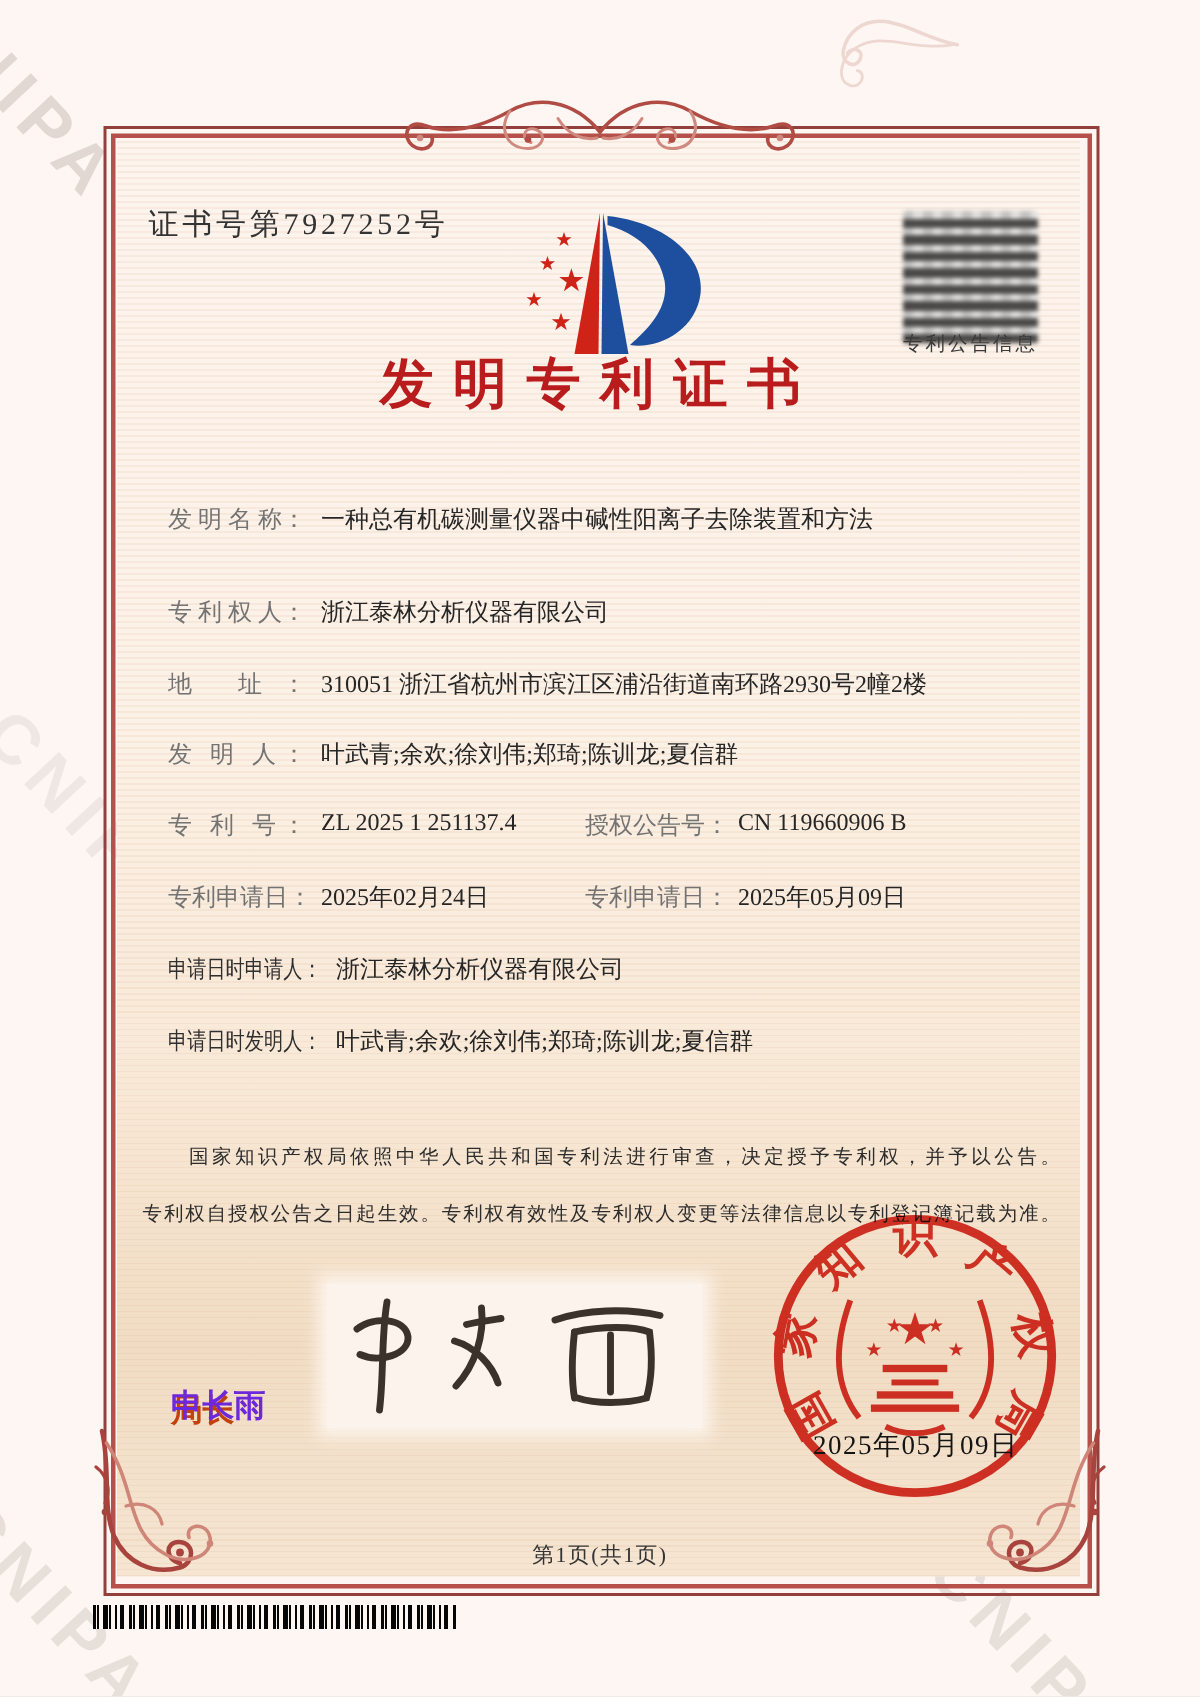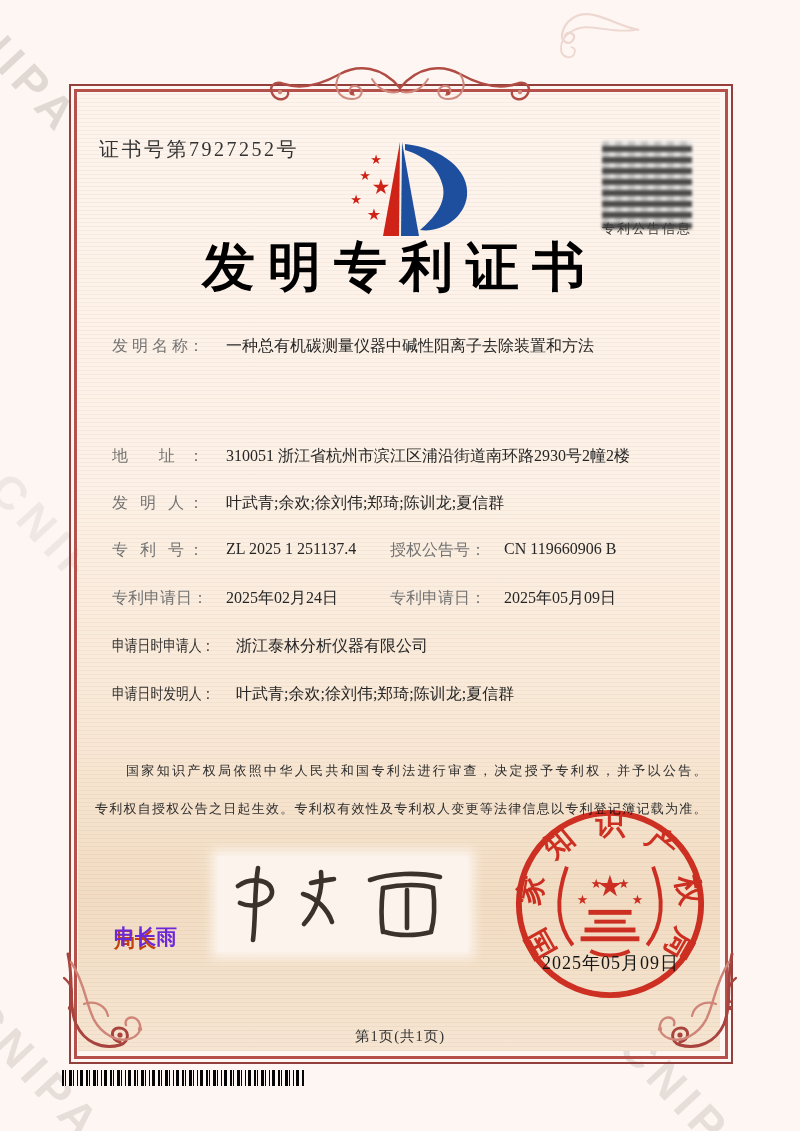--- a/index.html
+++ b/index.html
@@ -34,27 +34,27 @@
       background:
         repeating-linear-gradient(0deg,#2a2a2a 0 6px,rgba(255,255,255,0.75) 6px 11px),
         repeating-linear-gradient(90deg,#303030 0 7px,rgba(255,255,255,0.7) 7px 13px),
         radial-gradient(circle at 35% 60%,#4a4a4a 0 45%,#8d8d8d 80%);
       filter:blur(1.5px) grayscale(1) contrast(0.85);
       opacity:0.9;
   }
   .qr-caption{position:absolute; left:588px; top:220px; width:118px; text-align:center;
       font-size:13px; letter-spacing:2px; color:#3a3a3a; z-index:4;}
   .title{position:absolute; left:90px; top:232px; width:620px; text-align:center;
-      font-size:53px; font-weight:bold; letter-spacing:13px; color:#000000; z-index:4;}
+      font-size:36px; font-weight:bold; letter-spacing:13px; color:#b91c1c; z-index:4;}
   .row{position:absolute; left:112px; right:72px; font-size:16px; white-space:nowrap; z-index:4;}
   .lbl{display:inline-block; width:92px; text-align:justify; text-align-last:justify;
        vertical-align:top; color:#737373;}
   .lbl-long{display:inline-block; width:102px; transform:scaleX(0.80);
        transform-origin:0 50%; white-space:nowrap; text-align:left; text-align-last:auto;}
-  .val{margin-left:22px; color:#262626;}
+  .val{margin-left:10px; color:#262626;}
   .pair{position:relative;}
   .pair-right{position:absolute; left:278px; top:0;}
   .notice{position:absolute; left:95px; width:612px; font-size:13px; letter-spacing:0.4px;
        color:#2c2c2c; text-align:justify; text-align-last:justify; z-index:4;}
   .notice.l1{top:762px; text-indent:31px;}
   .notice.l2{top:800px;}
   .sig-patch{position:absolute; left:218px; top:856px; width:250px; height:96px;
        background:#fcf4ec; box-shadow:0 0 10px 6px #fcf4ec; z-index:4;}
   .sig-title{position:absolute; left:114px; top:926px; font-family:"Liberation Sans","DejaVu Sans",sans-serif;
        font-weight:bold; font-size:21px; color:#c2410c; z-index:5;}
@@ -156,20 +156,23 @@
   </svg>
 
   <div class="qr"></div>
   <div class="qr-caption">专利公告信息</div>
 
   <div class="title">发明专利证书</div>
 
   <div class="row" style="top:336px">
     <span class="lbl">发 明 名 称：</span><span class="val">一种总有机碳测量仪器中碱性阳离子去除装置和方法</span>
   </div>
+  <div class="row" style="top:398px">
+    <span class="lbl">专 利 权 人：</span><span class="val">浙江泰林分析仪器有限公司</span>
+  </div>
   <div class="row" style="top:446px">
     <span class="lbl">地 址：</span><span class="val">310051 浙江省杭州市滨江区浦沿街道南环路2930号2幢2楼</span>
   </div>
   <div class="row" style="top:493px">
     <span class="lbl">发 明 人：</span><span class="val">叶武青;余欢;徐刘伟;郑琦;陈训龙;夏信群</span>
   </div>
   <div class="row" style="top:540px">
     <span class="pair">
       <span class="lbl">专 利 号：</span><span class="val">ZL 2025 1 251137.4</span>
     </span>

